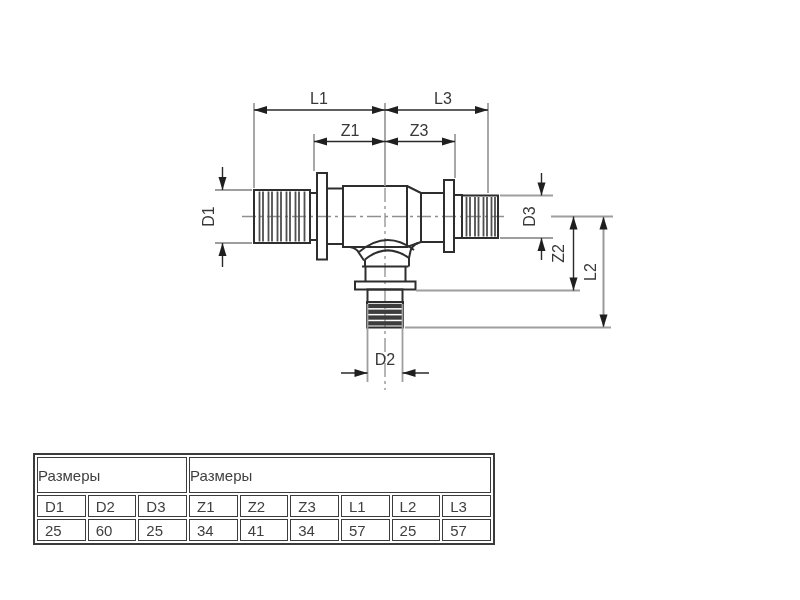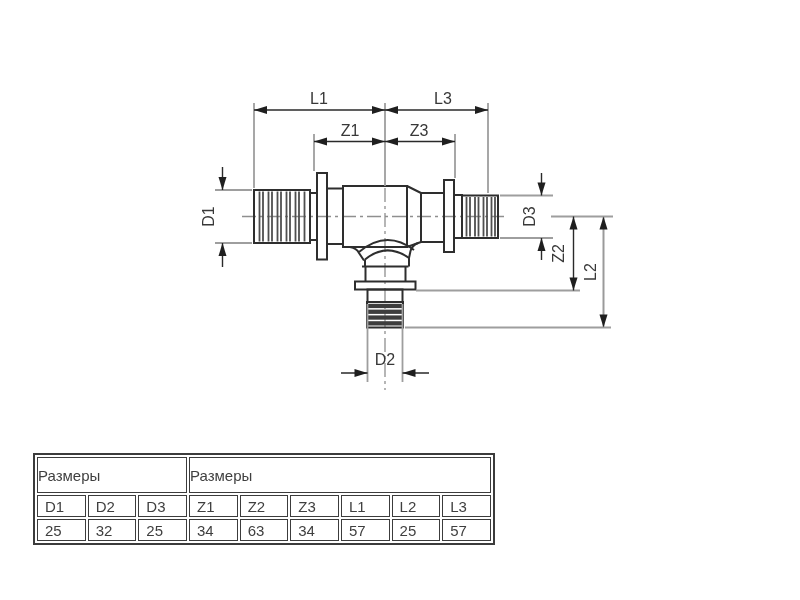--- a/index.html
+++ b/index.html
@@ -182,24 +182,24 @@
       <td>D3</td>
       <td>Z1</td>
       <td>Z2</td>
       <td>Z3</td>
       <td>L1</td>
       <td>L2</td>
       <td>L3</td>
     </tr>
     <tr>
       <td>25</td>
-      <td>32</td>
+      <td>60</td>
       <td>25</td>
       <td>34</td>
-      <td>63</td>
+      <td>41</td>
       <td>34</td>
       <td>57</td>
       <td>25</td>
       <td>57</td>
     </tr>
   </tbody>
     </table>
 </div>
 
 </body></html>

